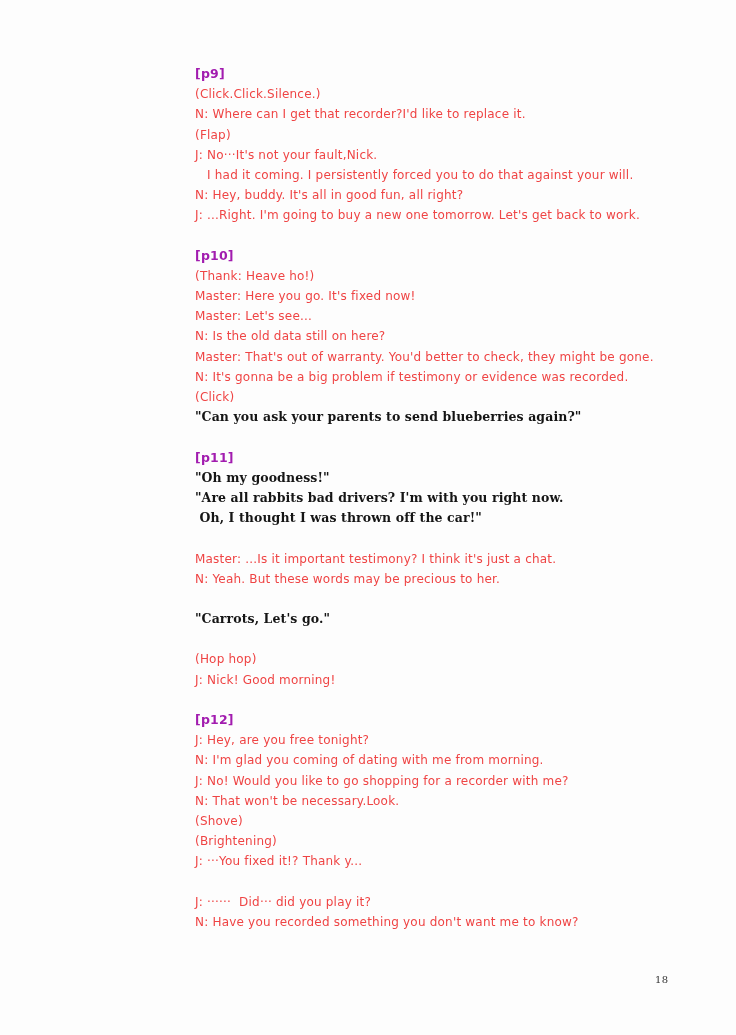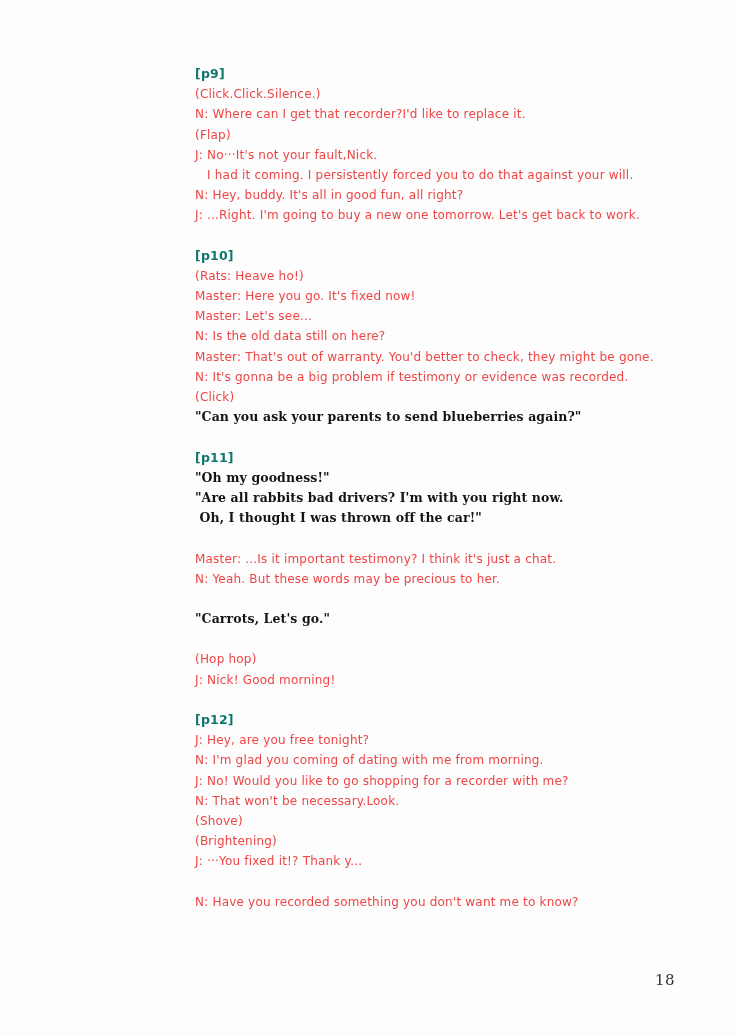--- a/index.html
+++ b/index.html
@@ -29,59 +29,59 @@
     height: 20.2px;
     line-height: 20.2px;
     font-size: 12px;
     color: #ef4444;
     white-space: pre;
     letter-spacing: 0.2px;
   }
   .line.header {
     font-weight: bold;
     font-size: 12.5px;
-    color: #0f766e;
+    color: #a21caf;
   }
   .line.quote {
     font-family: "DejaVu Serif", serif;
     font-weight: bold;
     font-size: 12.5px;
     color: #151515;
     letter-spacing: 0.1px;
   }
   .line.blank {
     
   }
   .page-number {
     position: absolute;
     left: 655px;
     top: 972px;
     font-family: "DejaVu Serif", serif;
-    font-size: 15px;
+    font-size: 10px;
     line-height: 16px;
     color: #333333;
     letter-spacing: 0.5px;
   }
 </style>
 </head>
 <body>
 
 <div class="page">
   <div class="script-text">
       <div class="line header">[p9]</div>
       <div class="line normal">(Click.Click.Silence.)</div>
       <div class="line normal">N: Where can I get that recorder?I'd like to replace it.</div>
       <div class="line normal">(Flap)</div>
       <div class="line normal">J: No···It's not your fault,Nick.</div>
       <div class="line normal">   I had it coming. I persistently forced you to do that against your will.</div>
       <div class="line normal">N: Hey, buddy. It's all in good fun, all right?</div>
       <div class="line normal">J: ...Right. I'm going to buy a new one tomorrow. Let's get back to work.</div>
       <div class="line blank">&nbsp;</div>
       <div class="line header">[p10]</div>
-      <div class="line normal">(Rats: Heave ho!)</div>
+      <div class="line normal">(Thank: Heave ho!)</div>
       <div class="line normal">Master: Here you go. It's fixed now!</div>
       <div class="line normal">Master: Let's see...</div>
       <div class="line normal">N: Is the old data still on here?</div>
       <div class="line normal">Master: That's out of warranty. You'd better to check, they might be gone.</div>
       <div class="line normal">N: It's gonna be a big problem if testimony or evidence was recorded.</div>
       <div class="line normal">(Click)</div>
       <div class="line quote">"Can you ask your parents to send blueberries again?"</div>
       <div class="line blank">&nbsp;</div>
       <div class="line header">[p11]</div>
       <div class="line quote">"Oh my goodness!"</div>
@@ -98,16 +98,17 @@
       <div class="line blank">&nbsp;</div>
       <div class="line header">[p12]</div>
       <div class="line normal">J: Hey, are you free tonight?</div>
       <div class="line normal">N: I'm glad you coming of dating with me from morning.</div>
       <div class="line normal">J: No! Would you like to go shopping for a recorder with me?</div>
       <div class="line normal">N: That won't be necessary.Look.</div>
       <div class="line normal">(Shove)</div>
       <div class="line normal">(Brightening)</div>
       <div class="line normal">J: ···You fixed it!? Thank y...</div>
       <div class="line blank">&nbsp;</div>
+      <div class="line normal">J: ······  Did··· did you play it?</div>
       <div class="line normal">N: Have you recorded something you don't want me to know?</div>
     </div>
   <div class="page-number">18</div>
 </div>
 
 </body></html>

